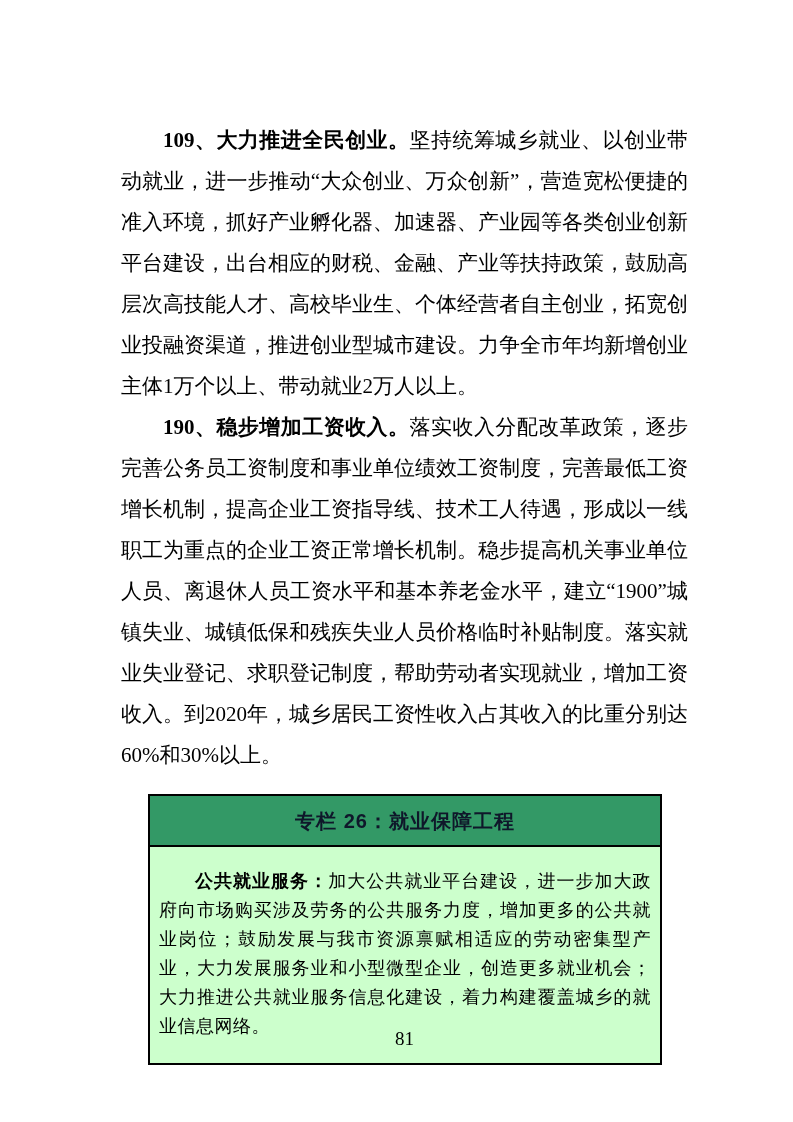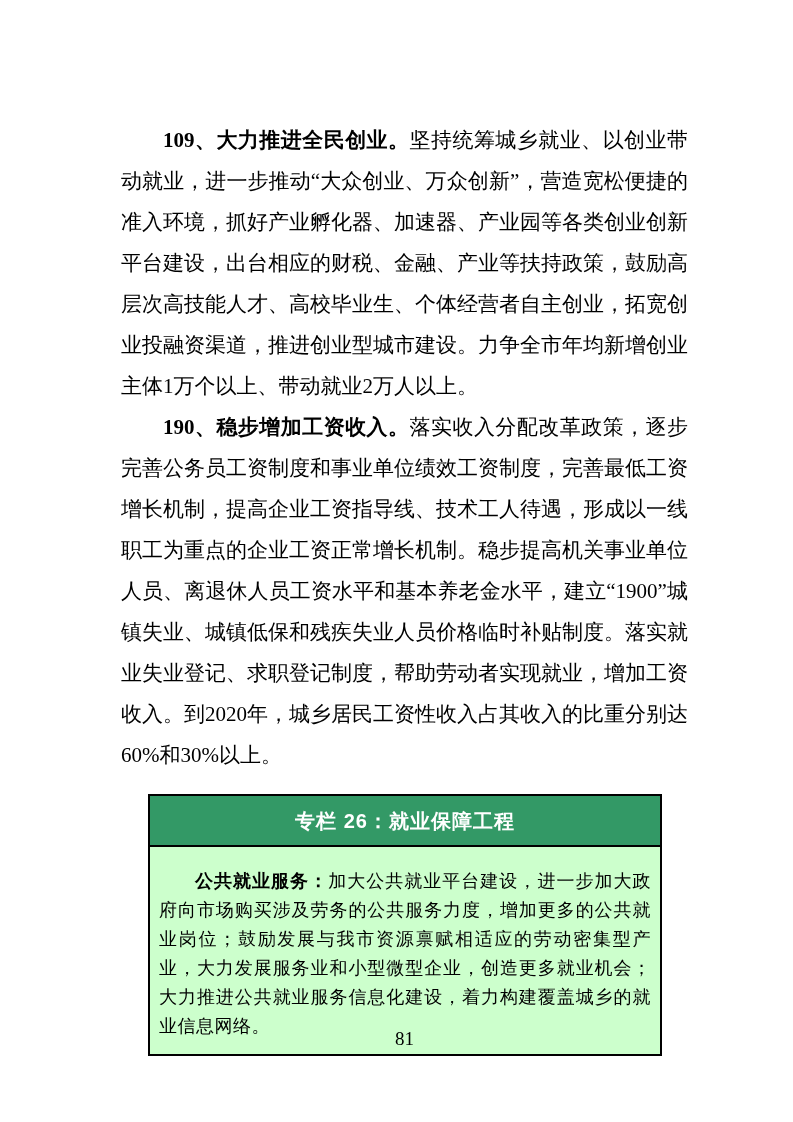--- a/index.html
+++ b/index.html
@@ -41,21 +41,21 @@
     line-height: 24px;
     text-align: center;
     padding: 13px 0 12px 0;
     border-bottom: 2px solid #000000;
     letter-spacing: 1px;
   }
   .callout-body {
     font-size: 18px;
     line-height: 29px;
     letter-spacing: 0.5px;
-    padding: 20px 9px 13px 9px;
+    padding: 20px 9px 22px 9px;
     text-align: justify;
     text-justify: inter-character;
     text-indent: 2em;
     word-break: break-all;
   }
   .callout-body .lead { font-weight: bold; }
   .page-number {
     position: absolute;
     left: 0; top: 1028px;
     width: 793px;
@@ -67,20 +67,20 @@
 <body>
 
 <div class="page">
   <div class="content">
 
     <p class="para"><span class="lead">109、大力推进全民创业。</span><span>坚持统筹城乡就业、以创业带动就业，进一步推动“大众创业、万众创新”，营造宽松便捷的准入环境，抓好产业孵化器、加速器、产业园等各类创业创新平台建设，出台相应的财税、金融、产业等扶持政策，鼓励高层次高技能人才、高校毕业生、个体经营者自主创业，拓宽创业投融资渠道，推进创业型城市建设。力争全市年均新增创业主体1万个以上、带动就业2万人以上。</span></p>
 
     <p class="para"><span class="lead">190、稳步增加工资收入。</span><span>落实收入分配改革政策，逐步完善公务员工资制度和事业单位绩效工资制度，完善最低工资增长机制，提高企业工资指导线、技术工人待遇，形成以一线职工为重点的企业工资正常增长机制。稳步提高机关事业单位人员、离退休人员工资水平和基本养老金水平，建立“1900”城镇失业、城镇低保和残疾失业人员价格临时补贴制度。落实就业失业登记、求职登记制度，帮助劳动者实现就业，增加工资收入。到2020年，城乡居民工资性收入占其收入的比重分别达60%和30%以上。</span></p>
 
     <div class="callout" style="border-color: rgb(0, 0, 0);">
-      <div class="callout-header" style="background: rgb(51, 153, 102); color: #ffffff; border-bottom-color: rgb(0, 0, 0);">专栏 26：就业保障工程</div>
+      <div class="callout-header" style="background: rgb(51, 153, 102); color: #0f172a; border-bottom-color: rgb(0, 0, 0);">专栏 26：就业保障工程</div>
       <div class="callout-body" style="background: rgb(204, 255, 204);"><span class="lead">公共就业服务：</span><span>加大公共就业平台建设，进一步加大政府向市场购买涉及劳务的公共服务力度，增加更多的公共就业岗位；鼓励发展与我市资源禀赋相适应的劳动密集型产业，大力发展服务业和小型微型企业，创造更多就业机会；大力推进公共就业服务信息化建设，着力构建覆盖城乡的就业信息网络。</span></div>
     </div>
 
   </div>
 
   <div class="page-number">81</div>
 </div>
 
 </body></html>

